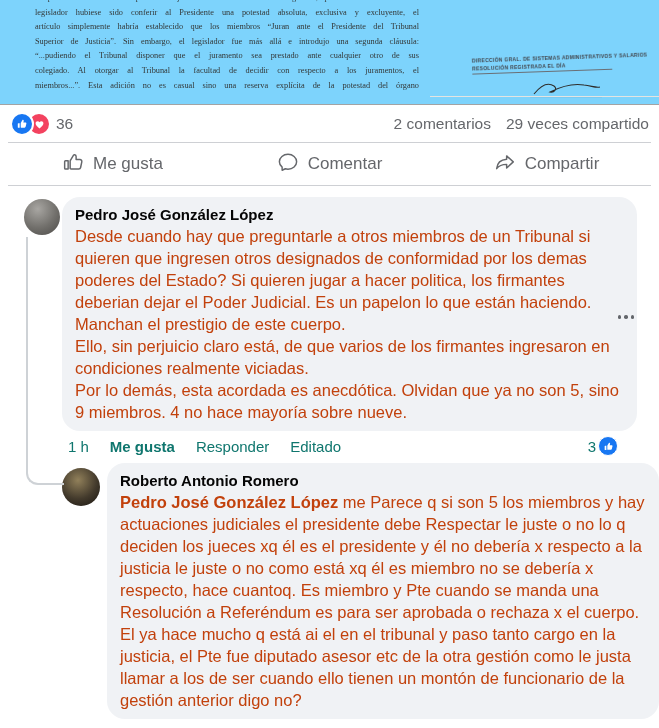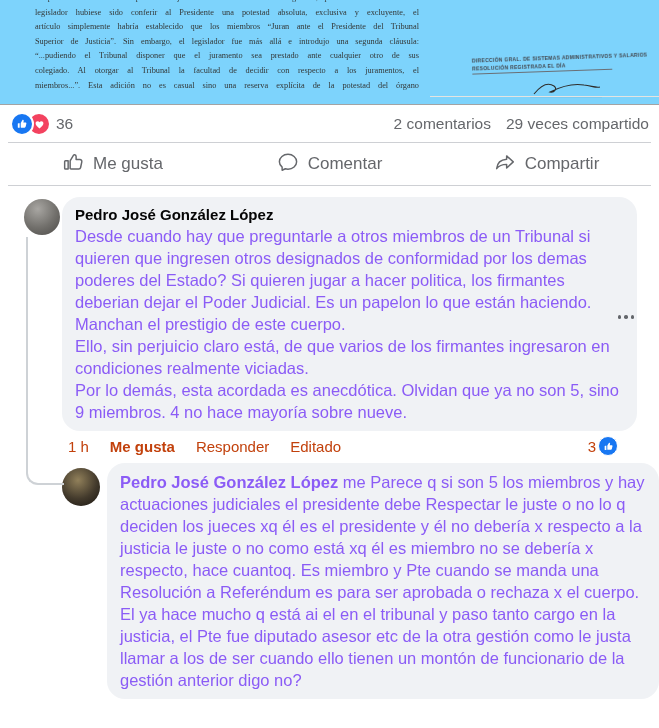--- a/index.html
+++ b/index.html
@@ -46,26 +46,26 @@
   .comment-row{position:relative;display:flex;align-items:flex-start;}
   .avatar{border-radius:50%;flex-shrink:0;cursor:pointer;}
   .av1{width:36px;height:36px;margin-top:2px;
     background:radial-gradient(circle at 38% 28%,#a8a6a2,#716f6b 55%,#4c4a47 100%);}
   .av2{width:38px;height:38px;margin-top:5px;
     background:radial-gradient(circle at 42% 32%,#91805a,#433a2c 55%,#17130f 100%);}
   .bubble{background:#f0f2f5;border-radius:18px;padding:8px 13px;margin-left:2px;}
   .bubble-1{max-width:549px;}
   .bubble-2{max-width:533px;margin-left:7px;}
   .author{font-size:15px;font-weight:bold;line-height:20px;color:#050505;cursor:pointer;}
-  .ctext{font-size:16.5px;line-height:22px;color:#8b5cf6;}
+  .ctext{font-size:16.5px;line-height:22px;color:#c2410c;}
   .mention{font-weight:bold;cursor:pointer;}
   .dots{position:absolute;right:21px;top:50%;margin-top:-3px;display:flex;gap:3px;cursor:pointer;padding:4px;}
   .dots i{width:3.5px;height:3.5px;border-radius:50%;background:#63666b;}
   .comment-footer{position:relative;display:flex;align-items:center;gap:21px;
-    margin:6px 0 0 44px;height:18px;font-size:15px;color:#c2410c;}
+    margin:6px 0 0 44px;height:18px;font-size:15px;color:#0f766e;}
   .cf-link{cursor:pointer;}
   .cf-bold{font-weight:bold;}
   .footer-right{position:absolute;right:41px;top:-1px;display:flex;align-items:center;gap:2px;cursor:pointer;}
   .mini-badge{width:18px;height:18px;border-radius:50%;background:#1877f2;
     display:flex;align-items:center;justify-content:center;border:1.5px solid #fff;box-sizing:content-box;}
   .reply-row{display:flex;align-items:flex-start;margin:8px 0 0 38px;}
 </style>
 </head>
 <body>
 
@@ -170,17 +170,18 @@
         <svg width="11" height="11" viewBox="0 0 16 16">
             <path fill="#fff" d="M3.2 6.9h1.7v6.1H3.2a.8.8 0 0 1-.8-.8V7.7c0-.5.3-.8.8-.8zm3.1 5.7V7.1c0-.3.1-.6.2-.8l2.3-3.9c.6-.1 1.5.3 1.5 1.3 0 .6-.4 2-.6 2.4h2.9c.8 0 1.4.8 1.2 1.6l-1 4.1c-.1.6-.7 1.1-1.3 1.1H7.3c-.4 0-.8-.1-1-.3z"></path>
           </svg>
       </span>
     </span>
   </div>
 
   <div class="reply-row">
     <div class="avatar av2"></div>
     <div class="bubble bubble-2">
+      <div class="author">Roberto Antonio Romero</div>
       <div class="ctext"><span class="mention">Pedro José González López</span> <span>me Parece q si son 5 los miembros y hay actuaciones judiciales el presidente debe Respectar le juste o no lo q deciden los jueces xq él es el presidente y él no debería x respecto a la justicia le juste o no como está xq él es miembro no se debería x respecto, hace cuantoq. Es miembro y Pte cuando se manda una Resolución a Referéndum es para ser aprobada o rechaza x el cuerpo.</span></div>
       <div class="ctext">El ya hace mucho q está ai el en el tribunal y paso tanto cargo en la justicia, el Pte fue diputado asesor etc de la otra gestión como le justa llamar a los de ser cuando ello tienen un montón de funcionario de la gestión anterior digo no?</div>
     </div>
   </div>
 </div>
 
 </body></html>

